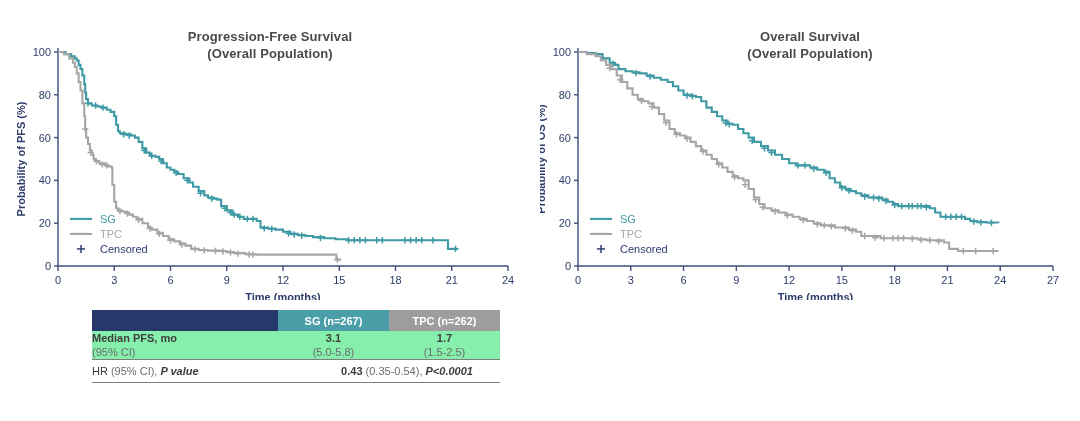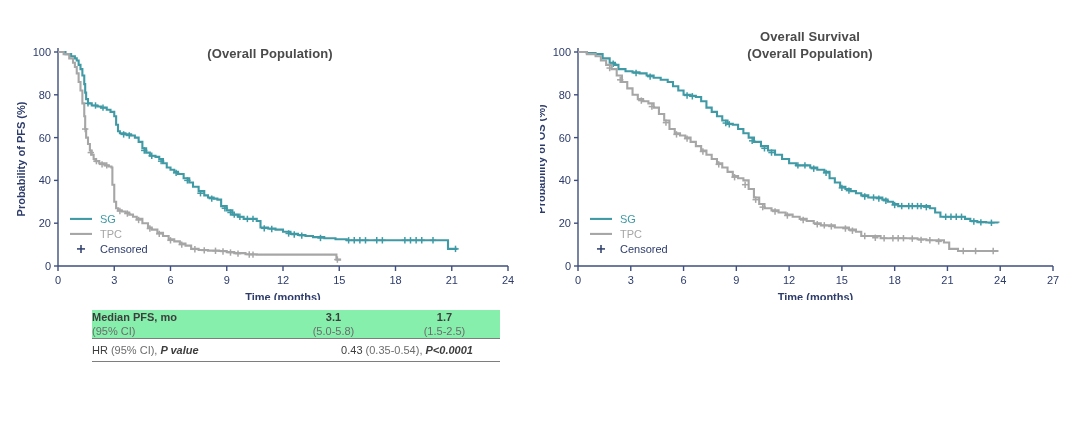--- a/index.html
+++ b/index.html
@@ -53,35 +53,35 @@
   .val-sub{color:#6c6c6c;display:block;}
 
   .hr-row td{
     background:#ffffff;border-top:1.6px solid #7e7e7e;border-bottom:1.6px solid #7e7e7e;
     color:#3d3d3d;height:22px;vertical-align:middle;
   }
   .hr-label{padding-left:6px;}
   .hr-label b{font-weight:normal;}
   .hr-label i{font-style:italic;font-weight:bold;}
   .hr-value{text-align:center;}
-  .hr-value b{font-weight:normal;margin-left:36px;}
+  .hr-value b{font-weight:bold;margin-left:36px;}
   .hr-value i{font-style:italic;font-weight:bold;}
   .muted{color:#6c6c6c;font-weight:normal;font-style:normal;}
   .col-lbl{width:186px;}
   .col-sg{width:111px;}
   .col-tpc{width:111px;}
 </style>
 </head>
 <body>
 
 <div class="figure">
 
   <div class="panel panel-left">
     <div class="chart-title">
-      <br>
+      <span>Progression-Free Survival</span><br>
       <span>(Overall Population)</span>
     </div>
     <div class="plot">
       <svg class="km" id="svg-pfs" width="540" height="300" viewBox="0 0 540 300">
           <path d="M 58 48 L 58 266" class="axis-line"></path>
           <path d="M 58 266 L 508 266" class="axis-line"></path>
           <line x1="54" y1="266" x2="58" y2="266" class="tick"></line>
           <text x="51" y="270" text-anchor="end" class="ticklabel">0</text>
           <line x1="54" y1="223.2" x2="58" y2="223.2" class="tick"></line>
           <text x="51" y="227.2" text-anchor="end" class="ticklabel">20</text>
@@ -359,20 +359,25 @@
         </svg>
     </div>
 
     <table class="stat-table left">
       <colgroup>
           <col class="col-lbl">
           <col class="col-sg">
           <col class="col-tpc">
         </colgroup>
       <tbody>
+          <tr>
+        <th class="hdr-blank"></th>
+        <th class="hdr-sg">SG (n=267)</th>
+        <th class="hdr-tpc">TPC (n=262)</th>
+      </tr>
       <tr class="body-row">
         <td class="lbl-cell">
           <span class="lbl-strong">Median PFS, mo</span>
           <span class="lbl-sub">(95% CI)</span>
         </td>
         <td class="val-cell">
           <span class="val-strong">3.1</span>
           <span class="val-sub">(5.0-5.8)</span>
         </td>
         <td class="val-cell">

